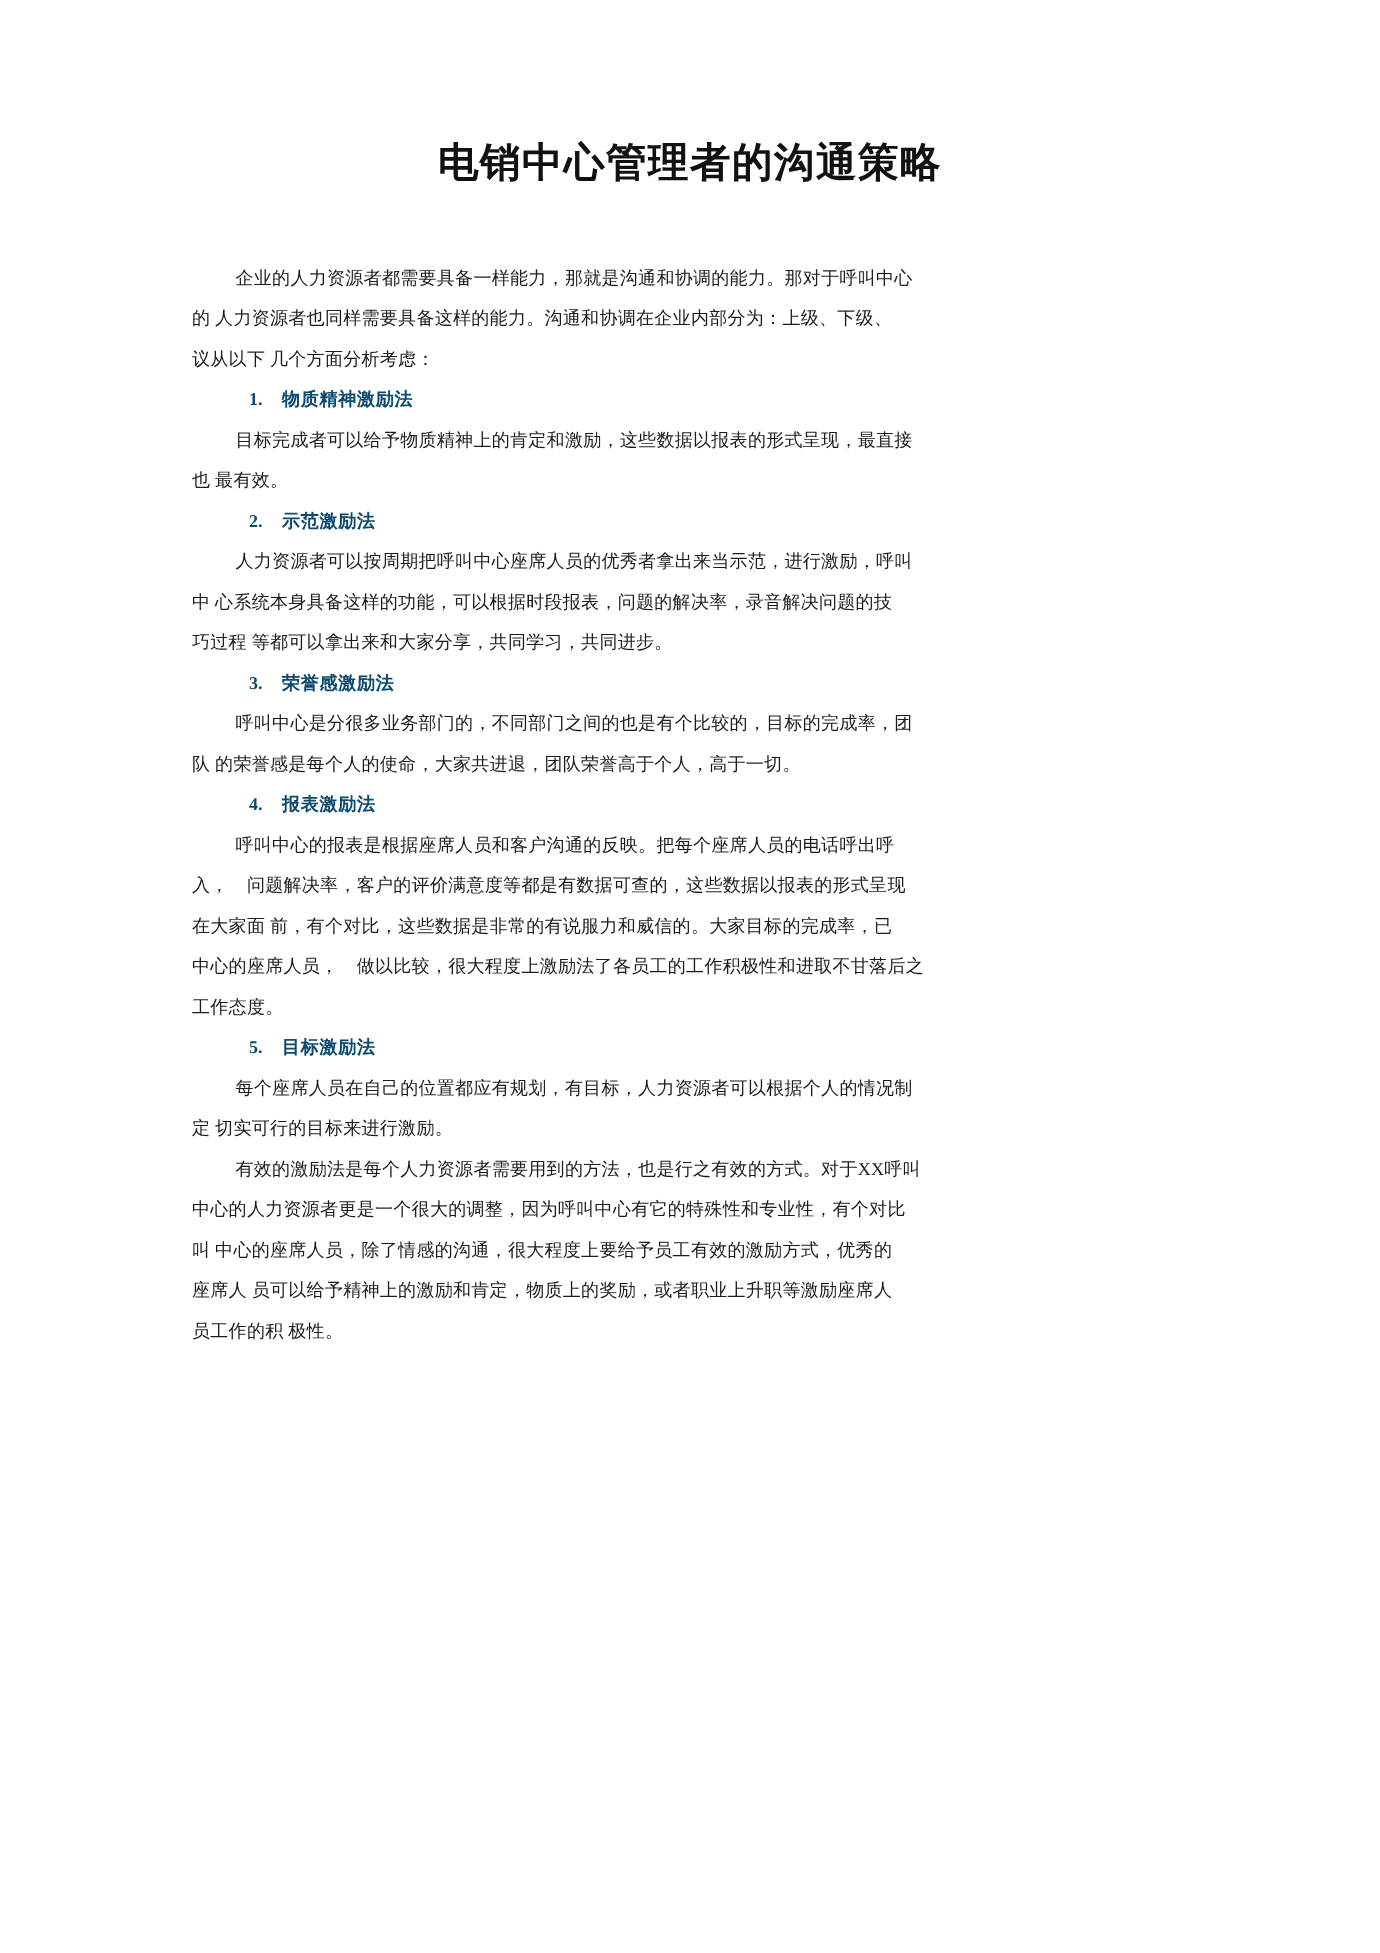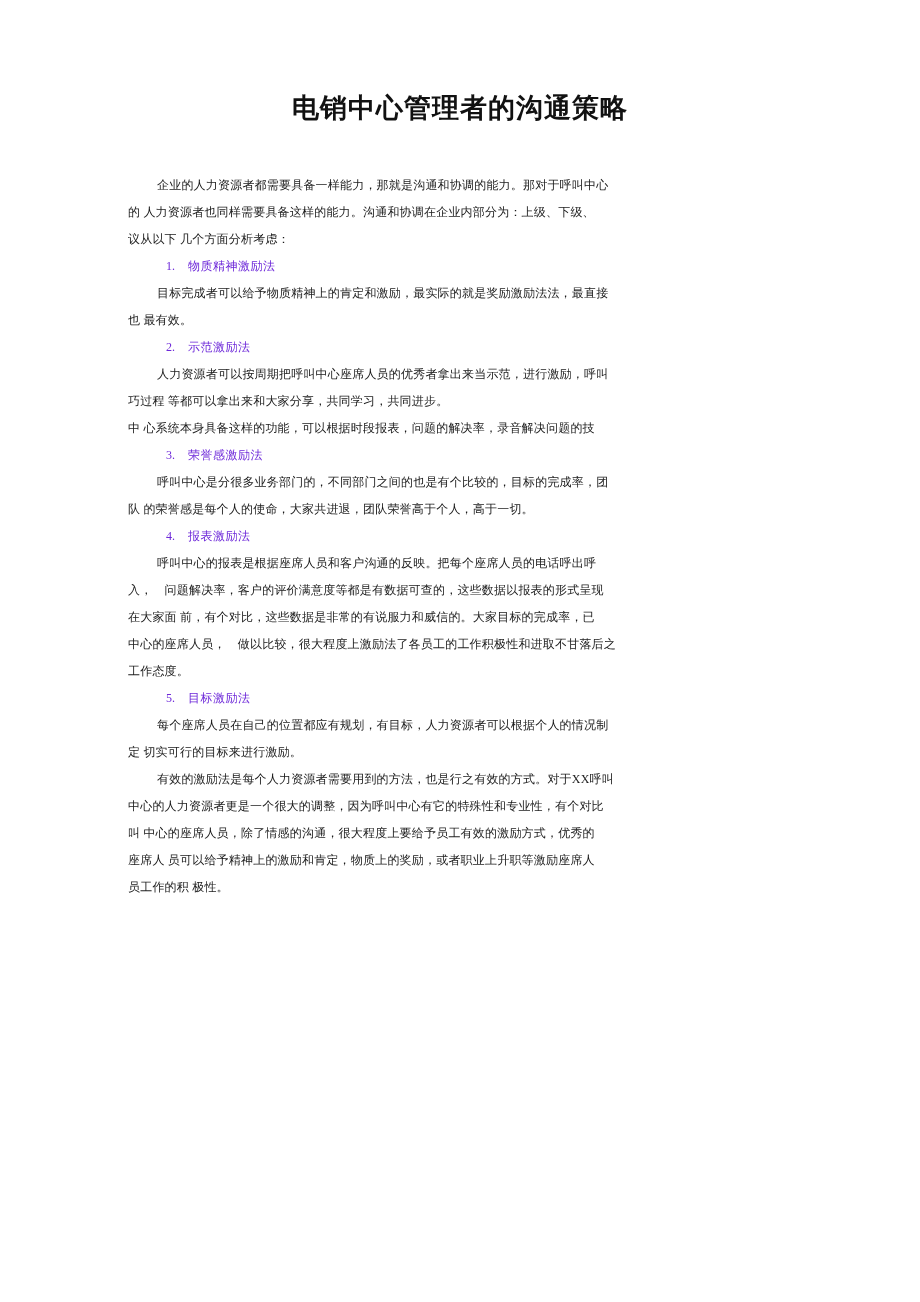--- a/index.html
+++ b/index.html
@@ -42,50 +42,50 @@
     line-height: 27px;
   }
   .line {
     white-space: pre;
     letter-spacing: 0.2px;
   }
   .line.first {
     text-indent: 29px;
   }
   .heading {
-    font-weight: normal;
+    font-weight: bold;
     padding-left: 38px;
     white-space: pre;
-    color: #6d28d9;
+    color: #0c4a6e;
   }
   .heading .hnum {
     display: inline-block;
     margin-right: 13px;
     letter-spacing: 0;
   }
   .heading .hlabel {
     letter-spacing: 0.5px;
   }
 </style>
 </head>
 <body>
 
 <div class="page">
   <div class="doc-title">电销中心管理者的沟通策略</div>
   <div class="doc-body">
       <div class="line first">企业的人力资源者都需要具备一样能力，那就是沟通和协调的能力。那对于呼叫中心</div>
       <div class="line">的 人力资源者也同样需要具备这样的能力。沟通和协调在企业内部分为：上级、下级、</div>
       <div class="line">议从以下 几个方面分析考虑：</div>
       <div class="heading"><span class="hnum">1.</span><span class="hlabel">物质精神激励法</span></div>
-      <div class="line first">目标完成者可以给予物质精神上的肯定和激励，最实际的就是奖励激励法法，最直接</div>
+      <div class="line first">目标完成者可以给予物质精神上的肯定和激励，这些数据以报表的形式呈现，最直接</div>
       <div class="line">也 最有效。</div>
       <div class="heading"><span class="hnum">2.</span><span class="hlabel">示范激励法</span></div>
       <div class="line first">人力资源者可以按周期把呼叫中心座席人员的优秀者拿出来当示范，进行激励，呼叫</div>
+      <div class="line">中 心系统本身具备这样的功能，可以根据时段报表，问题的解决率，录音解决问题的技</div>
       <div class="line">巧过程 等都可以拿出来和大家分享，共同学习，共同进步。</div>
-      <div class="line">中 心系统本身具备这样的功能，可以根据时段报表，问题的解决率，录音解决问题的技</div>
       <div class="heading"><span class="hnum">3.</span><span class="hlabel">荣誉感激励法</span></div>
       <div class="line first">呼叫中心是分很多业务部门的，不同部门之间的也是有个比较的，目标的完成率，团</div>
       <div class="line">队 的荣誉感是每个人的使命，大家共进退，团队荣誉高于个人，高于一切。</div>
       <div class="heading"><span class="hnum">4.</span><span class="hlabel">报表激励法</span></div>
       <div class="line first">呼叫中心的报表是根据座席人员和客户沟通的反映。把每个座席人员的电话呼出呼</div>
       <div class="line">入，　问题解决率，客户的评价满意度等都是有数据可查的，这些数据以报表的形式呈现</div>
       <div class="line">在大家面 前，有个对比，这些数据是非常的有说服力和威信的。大家目标的完成率，已</div>
       <div class="line">中心的座席人员，　做以比较，很大程度上激励法了各员工的工作积极性和进取不甘落后之</div>
       <div class="line">工作态度。</div>
       <div class="heading"><span class="hnum">5.</span><span class="hlabel">目标激励法</span></div>

